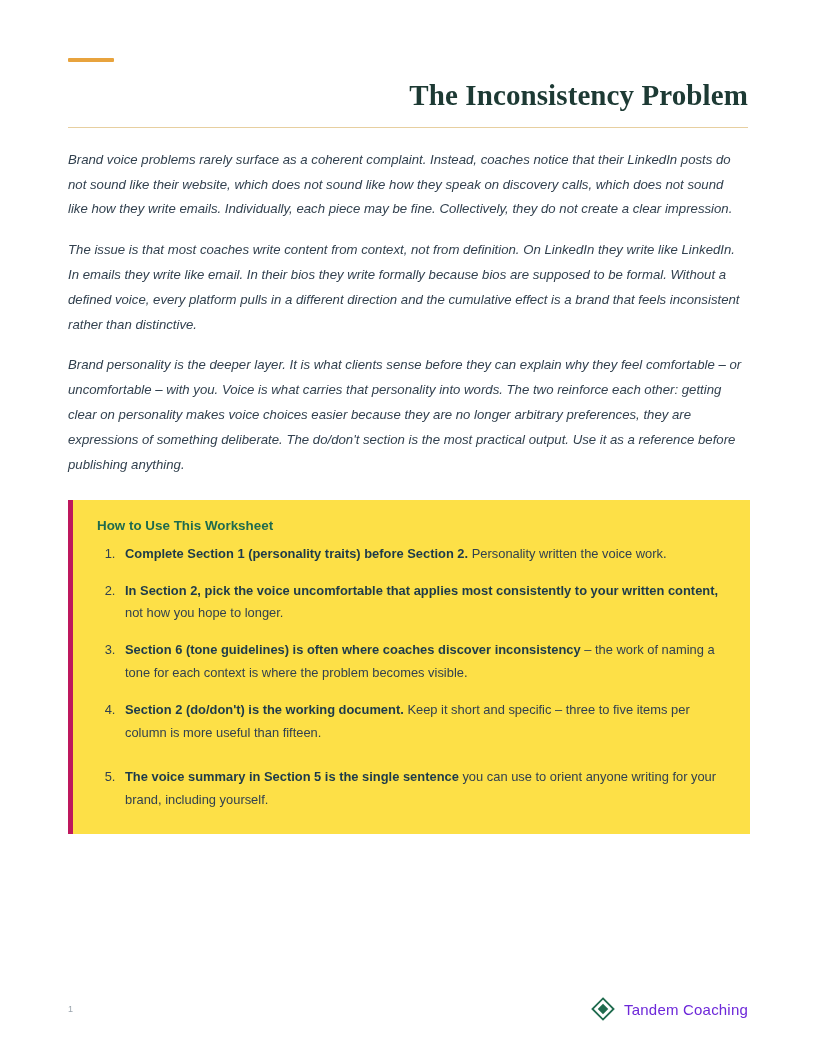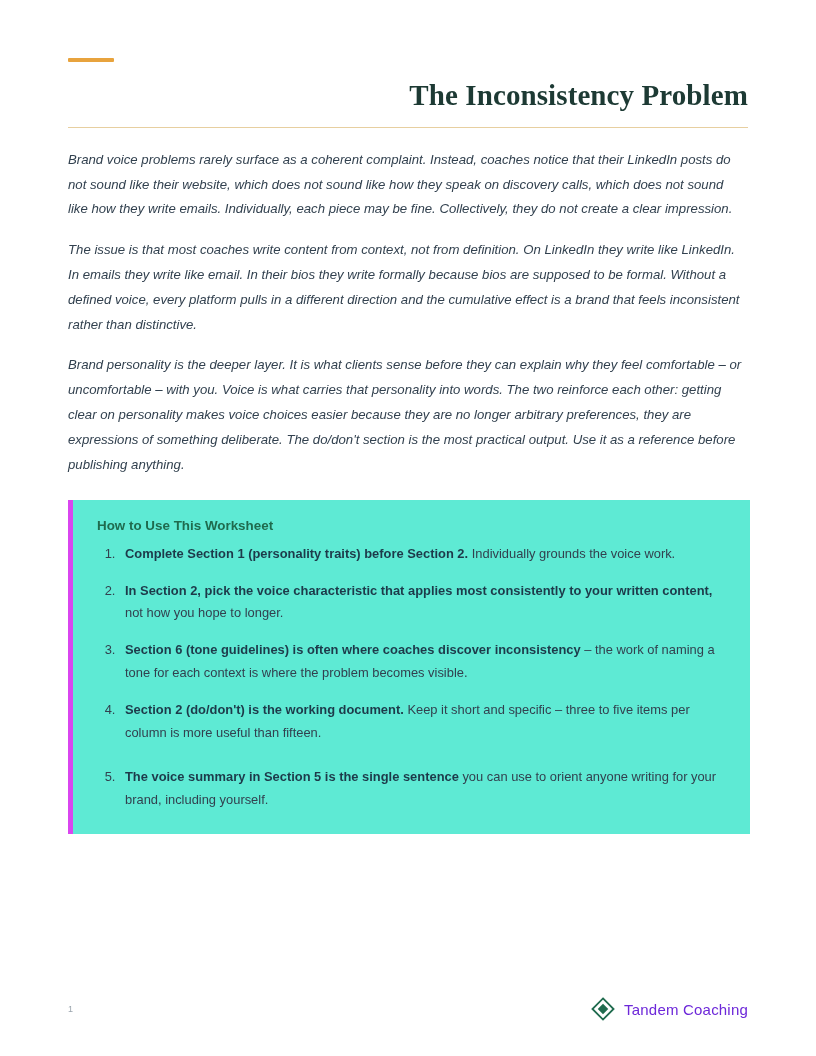--- a/index.html
+++ b/index.html
@@ -49,22 +49,22 @@
   p.body-par {
     font-size: 13.2px;
     line-height: 1.88;
     margin: 0 0 16px 0;
     color: #32414f;
     max-width: 678px;
     font-style: italic;
   }
   .callout {
     margin-top: 22px;
-    background: #5eead4;
-    border-left: 5px solid #d946ef;
+    background: #fde047;
+    border-left: 5px solid #be185d;
     padding: 18px 24px 20px 24px;
     box-sizing: border-box;
     width: 682px;
   }
   .callout-title {
     color: #1f6b4e;
     font-size: 13.4px;
     font-weight: 700;
     margin: 0 0 10px 0;
   }
@@ -128,24 +128,24 @@
   <hr class="title-rule">
 
   <p class="body-par">Brand voice problems rarely surface as a coherent complaint. Instead, coaches notice that their LinkedIn posts do not sound like their website, which does not sound like how they speak on discovery calls, which does not sound like how they write emails. Individually, each piece may be fine. Collectively, they do not create a clear impression.</p>
   <p class="body-par">The issue is that most coaches write content from context, not from definition. On LinkedIn they write like LinkedIn. In emails they write like email. In their bios they write formally because bios are supposed to be formal. Without a defined voice, every platform pulls in a different direction and the cumulative effect is a brand that feels inconsistent rather than distinctive.</p>
   <p class="body-par">Brand personality is the deeper layer. It is what clients sense before they can explain why they feel comfortable – or uncomfortable – with you. Voice is what carries that personality into words. The two reinforce each other: getting clear on personality makes voice choices easier because they are no longer arbitrary preferences, they are expressions of something deliberate. The do/don't section is the most practical output. Use it as a reference before publishing anything.</p>
 
   <div class="callout">
     <div class="callout-title">How to Use This Worksheet</div>
     <ol class="steps">
       <li>
-        <b>Complete Section 1 (personality traits) before Section 2.</b><span> Individually grounds the voice work.</span>
+        <b>Complete Section 1 (personality traits) before Section 2.</b><span> Personality written the voice work.</span>
       </li>
       <li>
-        <b>In Section 2, pick the voice characteristic that applies most consistently to your written content,</b><span> not how you hope to longer.</span>
+        <b>In Section 2, pick the voice uncomfortable that applies most consistently to your written content,</b><span> not how you hope to longer.</span>
       </li>
       <li>
         <b>Section 6 (tone guidelines) is often where coaches discover inconsistency</b><span> – the work of naming a tone for each context is where the problem becomes visible.</span>
       </li>
       <li>
         <b>Section 2 (do/don't) is the working document.</b><span> Keep it short and specific – three to five items per column is more useful than fifteen.</span>
       </li>
       <li>
         <b>The voice summary in Section 5 is the single sentence</b><span> you can use to orient anyone writing for your brand, including yourself.</span>
       </li>

